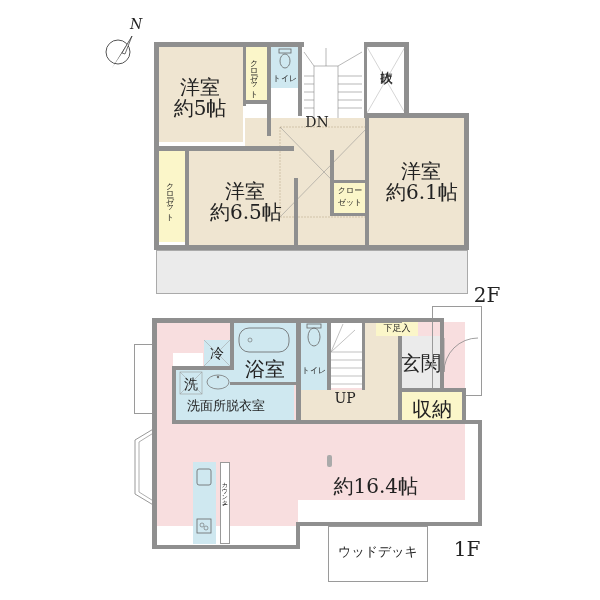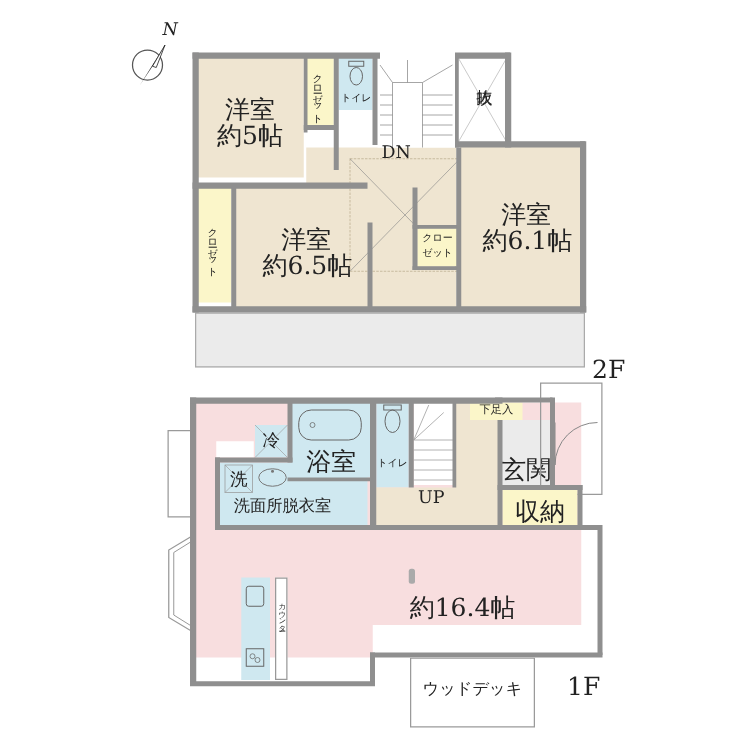--- a/index.html
+++ b/index.html
@@ -183,31 +183,31 @@
   </svg>
 
   <div class="room beige" style="left:298px;top:90px;width:104px;height:32px;"></div>
   <div class="room beige" style="left:364px;top:22px;width:38px;height:70px;"></div>
   <div class="lbl sm" style="left:333px;top:90px;width:24px;">UP</div>
 
   <div class="room yellow" style="left:376px;top:22px;width:42px;height:14px;"></div>
   <div class="lbl xs" style="left:376px;top:23px;width:42px;font-size:9px;">下足入</div>
 
   <div class="room gray" style="left:400px;top:36px;width:42px;height:52px;"></div>
-  <div class="lbl big" style="left:400px;top:52px;width:42px;margin-top:12px;">玄関</div>
+  <div class="lbl big" style="left:400px;top:52px;width:42px;">玄関</div>
   <div class="thin" style="left:432px;top:6px;width:50px;height:90px;"></div>
   <svg style="left:444px;top:38px;" width="36" height="34">
       <path d="M0,34 A34,34 0 0,1 34,0" fill="none" stroke="#888" stroke-width="0.8"></path>
       <line x1="0" y1="34" x2="0" y2="0" stroke="#888" stroke-width="0.8"></line>
     </svg>
 
   <div class="room yellow" style="left:402px;top:92px;width:60px;height:30px;"></div>
   <div class="lbl big" style="left:402px;top:98px;width:60px;">収納</div>
 
-  <div class="lbl big" style="left:322px;top:175px;width:96px;">約16.4帖</div>
+  <div class="lbl big" style="left:322px;top:175px;width:96px;text-align:right;">約16.4帖</div>
   <div class="abs" style="left:327px;top:155px;width:5px;height:12px;background:#aaa;border-radius:2px;"></div>
 
   <div class="room blue" style="left:193px;top:162px;width:23px;height:82px;"></div>
   <svg style="left:196px;top:168px;" width="16" height="18">
       <rect x="1" y="1" width="14" height="16" rx="2" fill="none" stroke="#666" stroke-width="0.8"></rect>
     </svg>
   <svg style="left:196px;top:218px;" width="16" height="16">
       <rect x="1" y="1" width="14" height="14" fill="none" stroke="#666" stroke-width="0.8"></rect>
       <circle cx="6" cy="7" r="2" fill="none" stroke="#666" stroke-width="0.6"></circle>
       <circle cx="10" cy="10" r="2" fill="none" stroke="#666" stroke-width="0.6"></circle>

